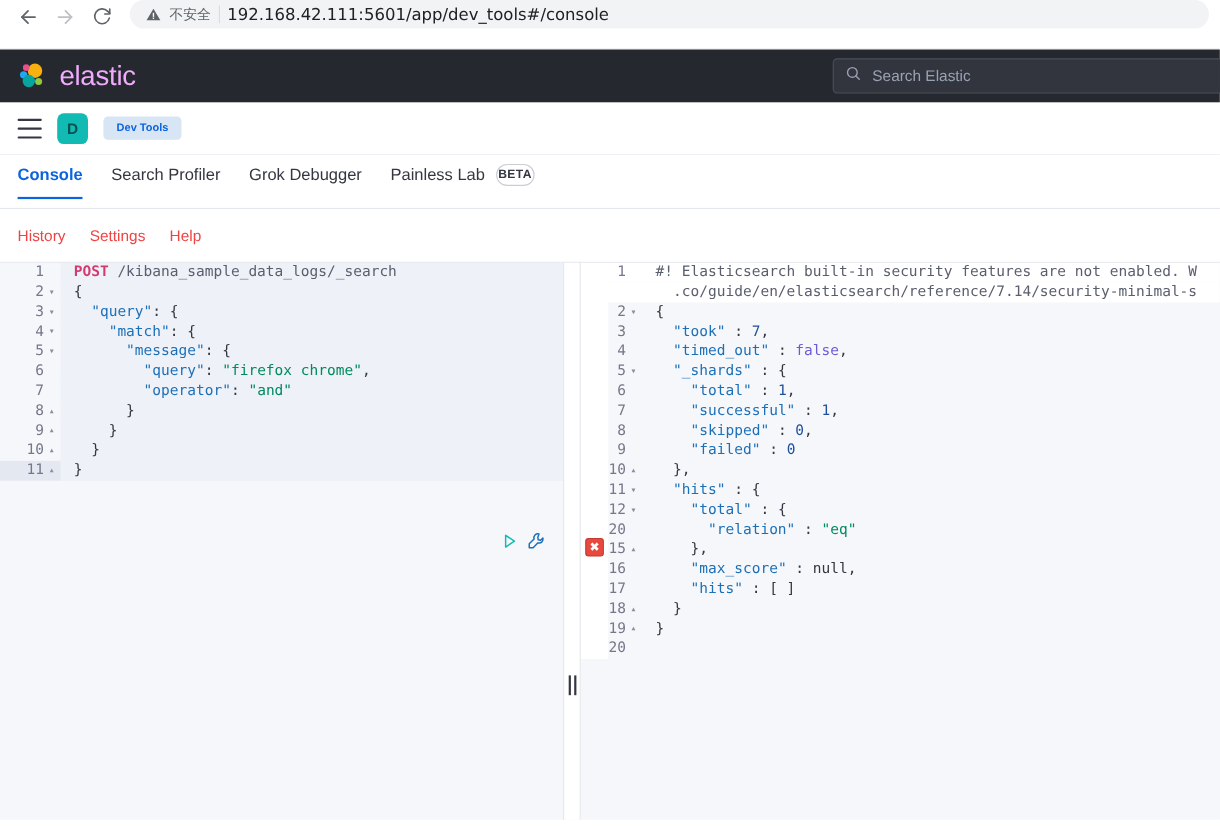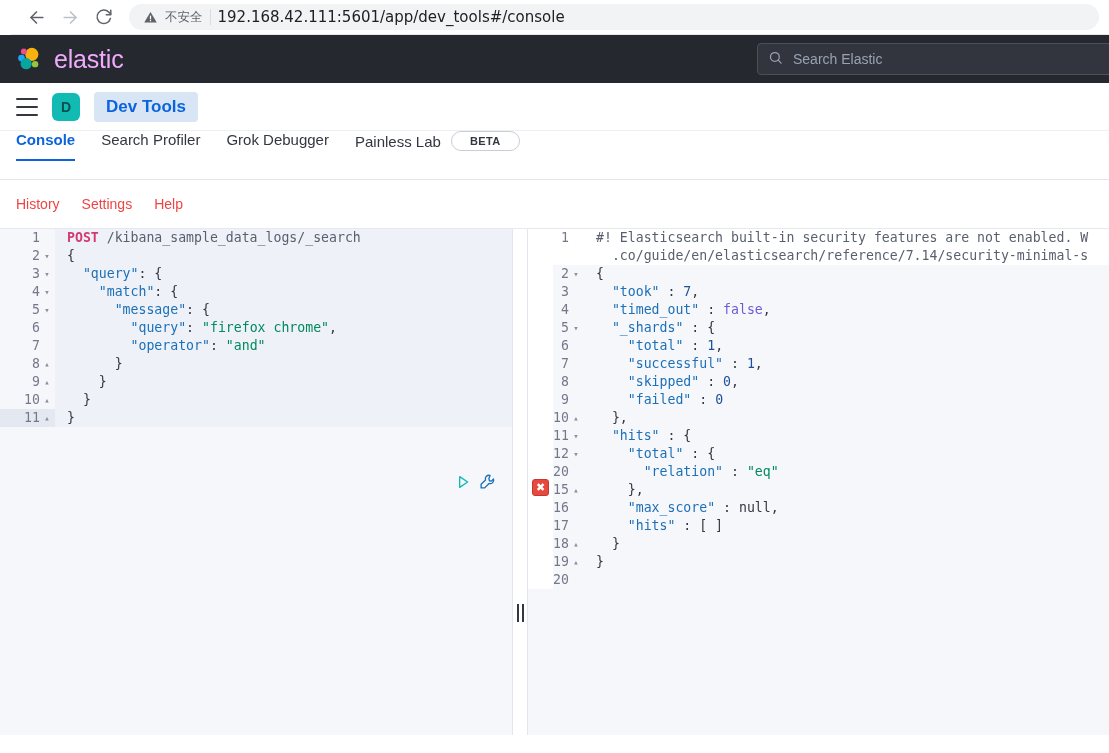--- a/index.html
+++ b/index.html
@@ -5,28 +5,26 @@
   * { box-sizing: border-box; margin: 0; padding: 0; }
   html, body {
     width: 1109px; height: 753px;
     font-family: "Liberation Sans", sans-serif;
     background: #ffffff;
     overflow: hidden;
   }
 
   
   .browser-bar {
-    height: 35px;
-    background: #ffffff;
-    display: flex;
-    align-items: center;
+    height: 45px;
+    background: #ffffff;
+    display: flex;
     padding: 0 10px;
     gap: 4px;
     border-bottom: 1px solid #e8e8e8;
-    margin-left: 11px;
   }
   .nav-btn {
     width: 30px; height: 30px;
     display: flex; align-items: center; justify-content: center;
     border-radius: 50%;
     color: #5f6368;
     flex: 0 0 auto;
   }
   .nav-btn.disabled { color: #bdc1c6; }
   .nav-btn svg { display: block; }
@@ -112,31 +110,31 @@
     background: #12bab4;
     border-radius: 6px;
     color: #06514f;
     font-size: 14px;
     font-weight: 700;
     display: flex; align-items: center; justify-content: center;
   }
   .crumb-pill {
     background: #d8e5f5;
     color: #0b64dd;
-    font-size: 17px;
+    font-size: 10px;
     font-weight: 600;
     padding: 5px 12px;
     border-radius: 4px;
   }
 
   
   .tabbar {
     height: 49px;
     display: flex;
-    align-items: flex-start;
+    align-items: center;
     padding: 0 16px;
     gap: 26px;
     border-bottom: 1px solid #e3e6ec;
     background: #ffffff;
   }
   .tab {
     font-size: 15px;
     color: #343741;
     padding: 0 0 12px 0;
     position: relative;
@@ -152,21 +150,21 @@
     height: 2px;
     background: #0b64dd;
   }
   .beta-badge {
     border: 1px solid #c9cdd6;
     border-radius: 11px;
     font-size: 11px;
     font-weight: 700;
     letter-spacing: 0.4px;
     color: #343741;
-    padding: 3px 18px;
+    padding: 3px 1px;
   }
 
   
   .submenu {
     height: 48px;
     display: flex;
     align-items: center;
     padding: 0 16px;
     gap: 22px;
     background: #ffffff;

